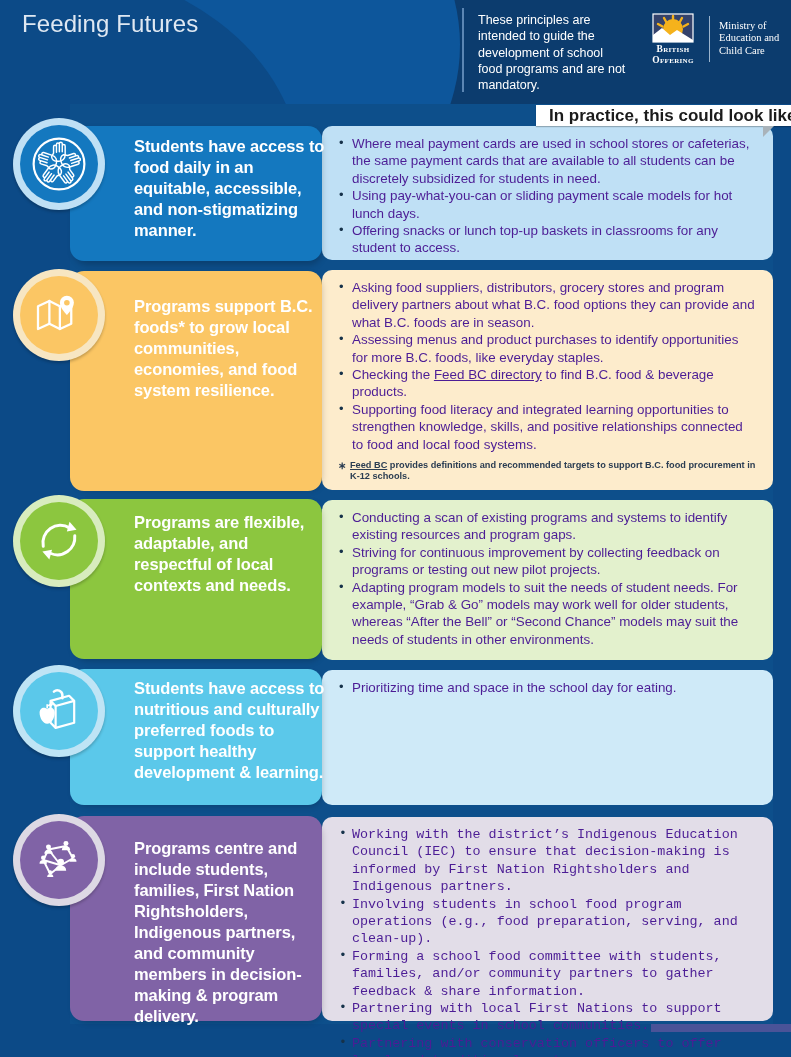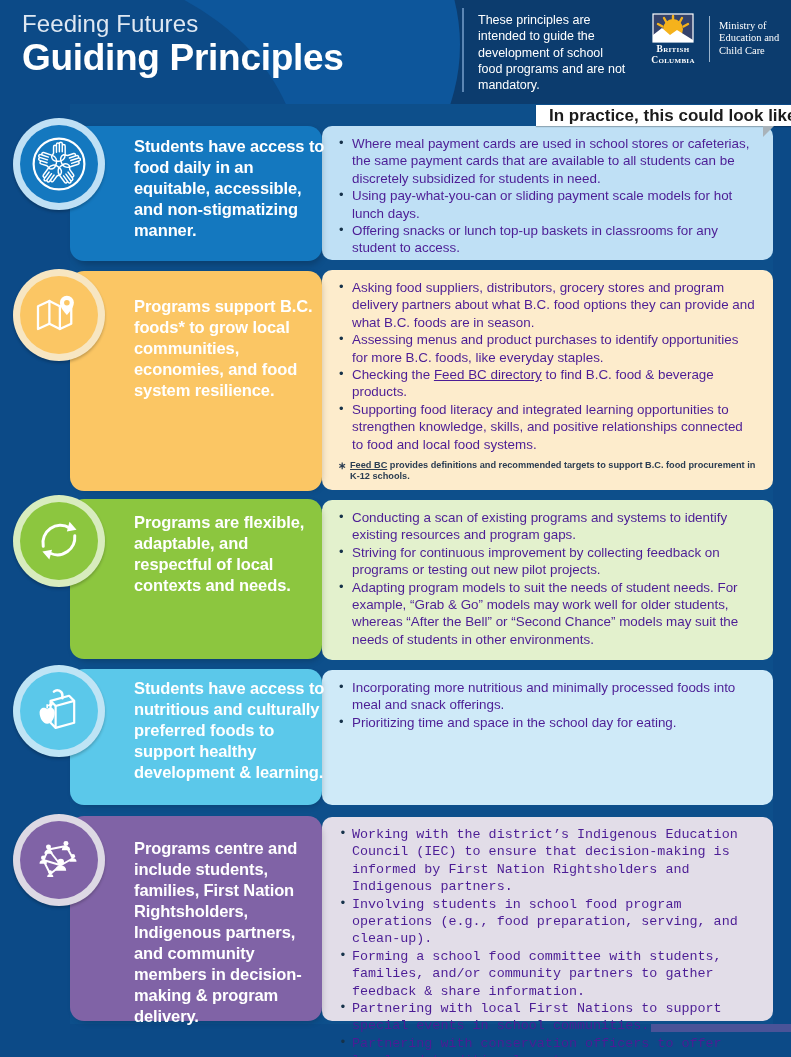--- a/index.html
+++ b/index.html
@@ -163,21 +163,20 @@
 <body>
 
 <div class="poster">
 
   <div class="header">
     <div class="swoosh"></div>
     <div class="swoosh2"></div>
     <div class="hd-inner">
       <div class="title-block">
         <div class="t-small">Feeding Futures</div>
-        <div class="t-big">Guiding Principles</div>
       </div>
       <div class="hd-divider"></div>
       <div class="hd-note">These principles are intended to guide the development of school food programs and are not mandatory.</div>
 
       <div class="logo-wrap">
         <div class="logo-mark">
           <svg width="50" height="32" viewBox="0 0 50 32">
             <rect x="5" y="2" width="40" height="28" fill="#34426b"></rect>
             <g fill="#f5b21c">
               <circle cx="25" cy="17" r="10"></circle>
@@ -186,21 +185,21 @@
                 <line x1="16" y1="6" x2="18.5" y2="10.5"></line>
                 <line x1="34" y1="6" x2="31.5" y2="10.5"></line>
                 <line x1="10" y1="12" x2="14.5" y2="14.5"></line>
                 <line x1="40" y1="12" x2="35.5" y2="14.5"></line>
               </g>
             </g>
             <path d="M5 30 L5 23 L14 16 L22 23 L29 18 L45 28 L45 30 Z" fill="#ffffff"></path>
             <rect x="5" y="2" width="40" height="28" fill="none" stroke="#ffffff" stroke-width="1.2"></rect>
           </svg>
           <div class="logo-bc1">British</div>
-          <div class="logo-bc2">Columbia</div>
+          <div class="logo-bc2">Offering</div>
         </div>
         <div class="logo-rule"></div>
         <div class="logo-text">
           <div>Ministry of</div>
           <div>Education and</div>
           <div>Child Care</div>
         </div>
       </div>
     </div>
   </div>
@@ -311,21 +310,20 @@
         </svg>
       </div>
     </div>
   </div>
 
   <div class="row">
     <div class="pill-shadow" style="left:74px; top:674px; width:248px; height:132px;"></div>
     <div class="detail" style="left:322px; top:670px; width:451px; height:135px; background:#cfeaf8;">
       <div class="body">
         <ul>
-          <li>Incorporating more nutritious and minimally processed foods into meal and snack offerings.</li>
           <li>Prioritizing time and space in the school day for eating.</li>
         </ul>
       </div>
     </div>
     <div class="pill" style="left:70px; top:669px; width:252px; height:136px; background:#5bc8ea;"></div>
     <div class="pill-title" style="left:118px; top:678px; width:192px;">Students have access to nutritious and culturally preferred foods to support healthy development &amp; learning.</div>
     <div class="icon-badge" style="left:13px; top:665px; background:#bfe4f5;">
       <div class="inner" style="background:#5bc8ea;">
         <svg width="54" height="54" viewBox="0 0 64 64">
           <g fill="none" stroke="#ffffff" stroke-width="2.6" stroke-linejoin="round">

